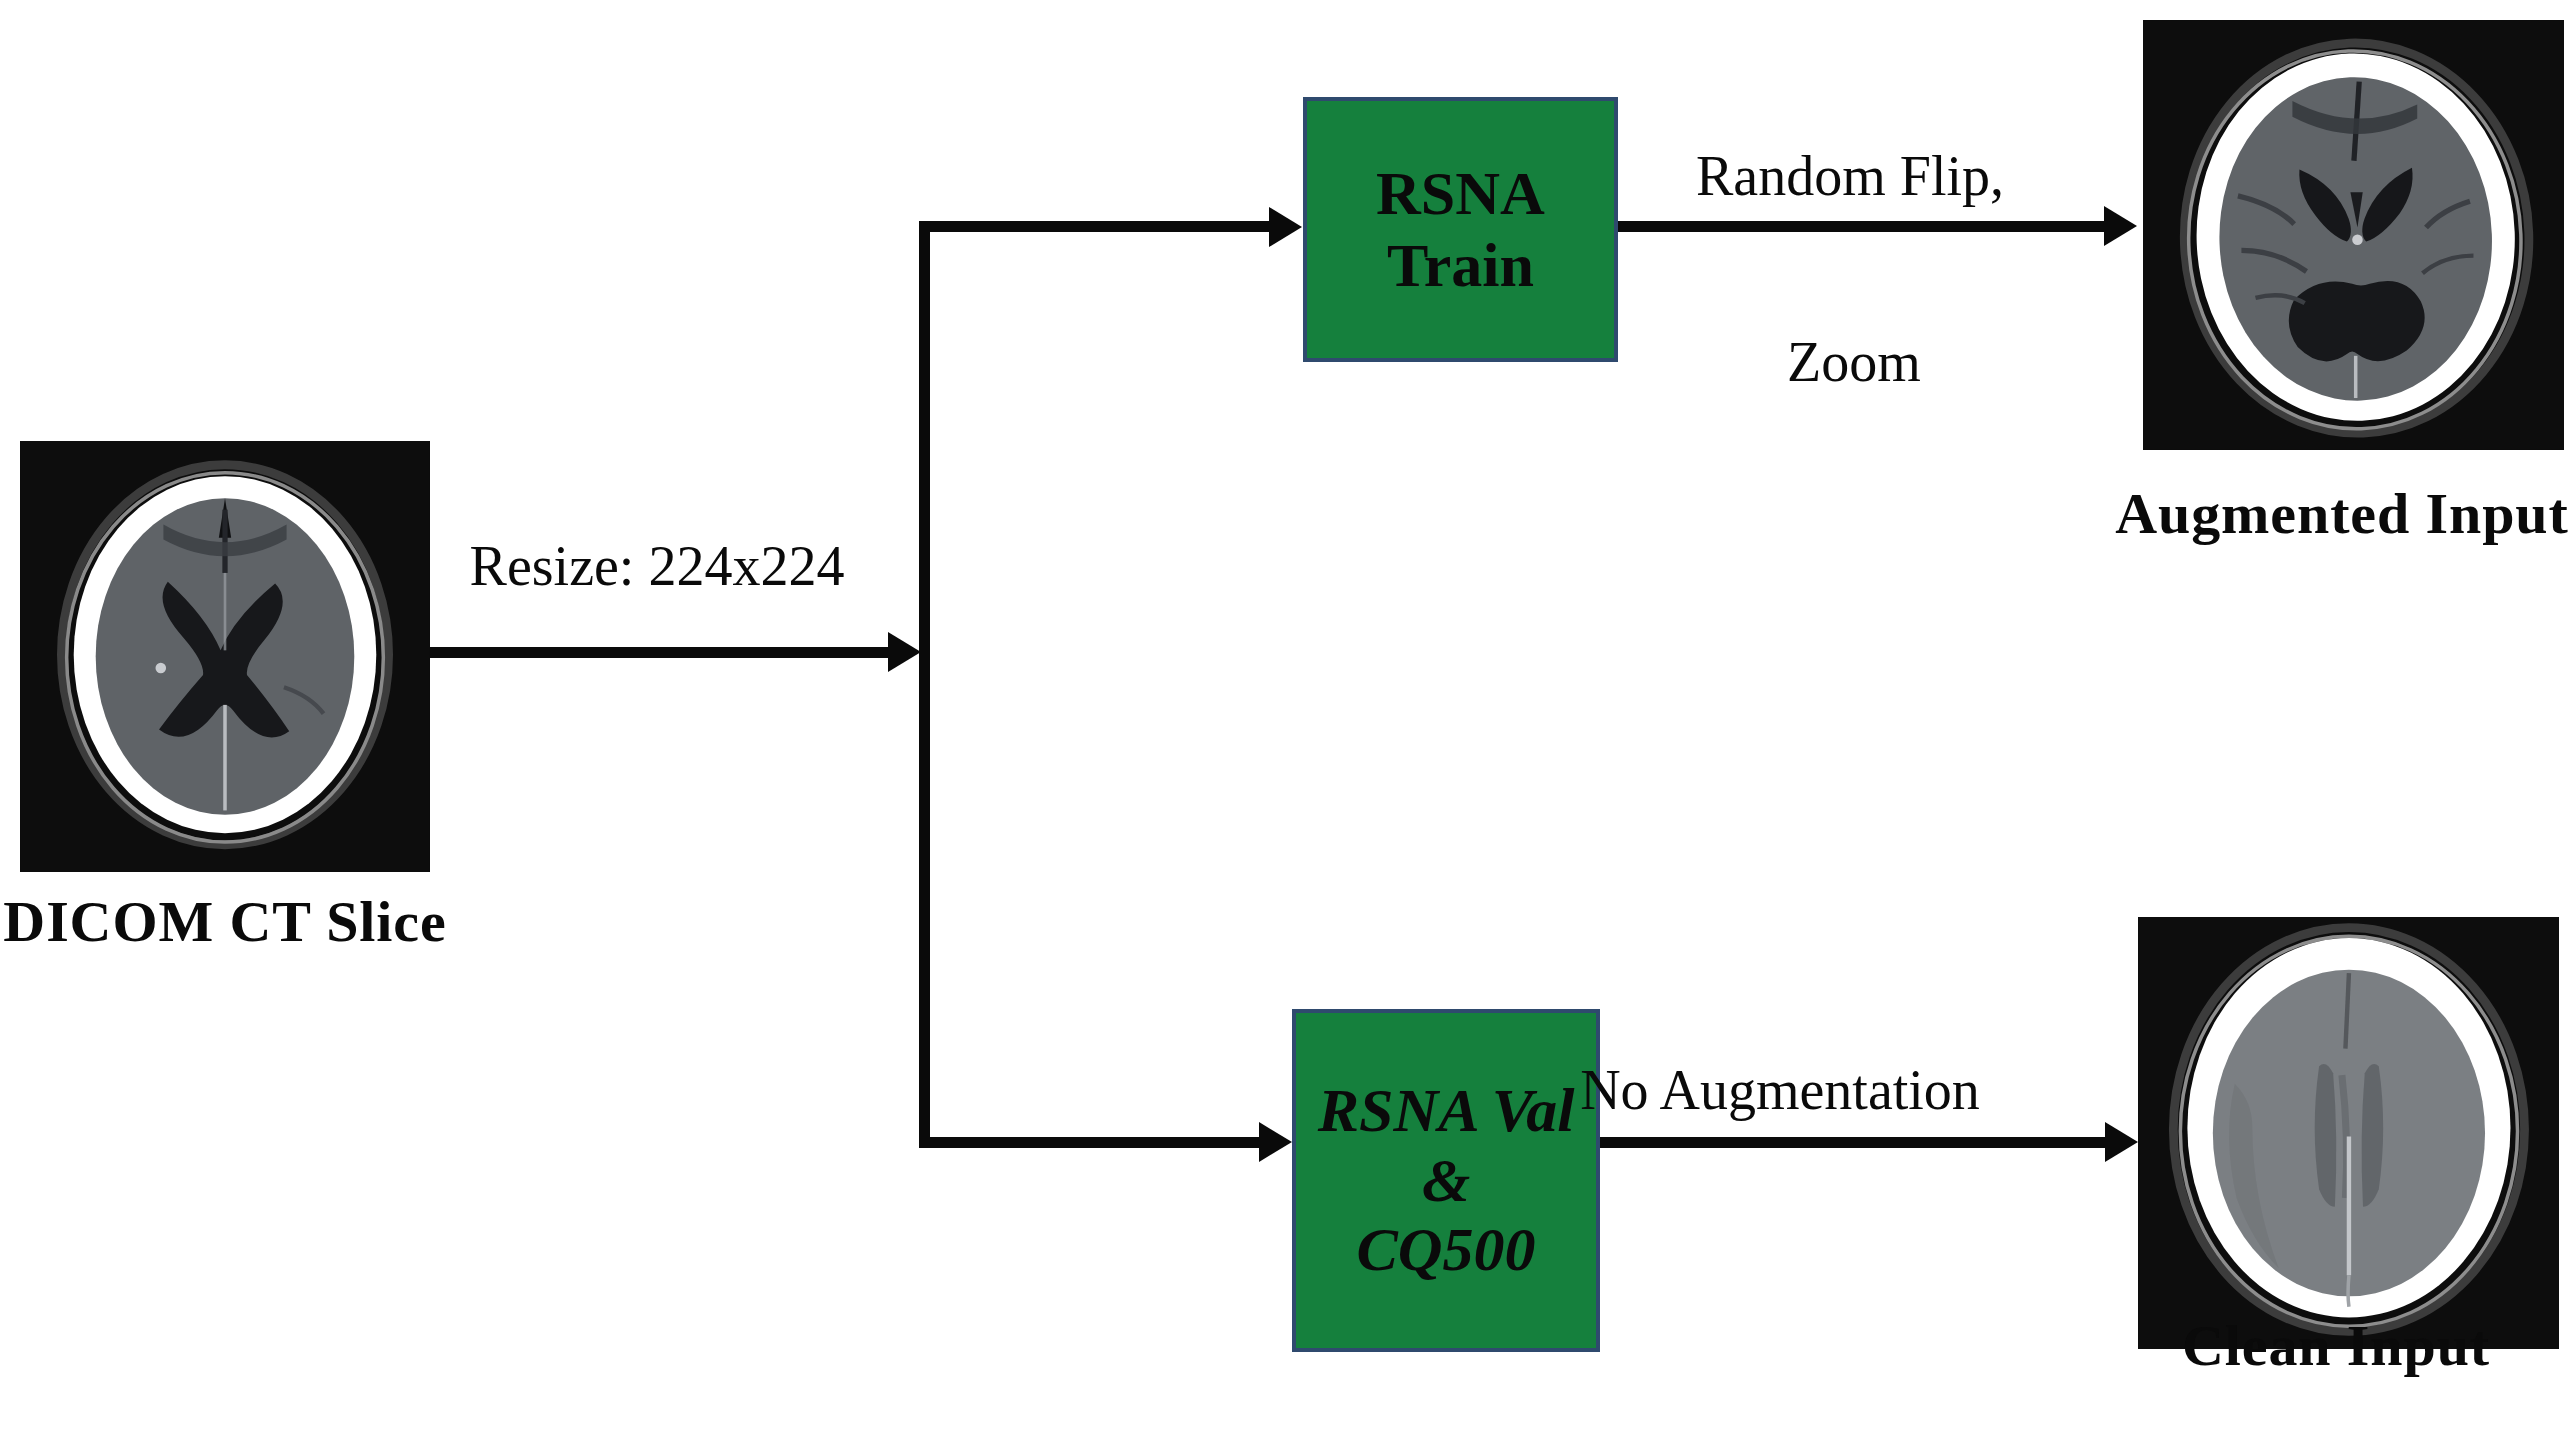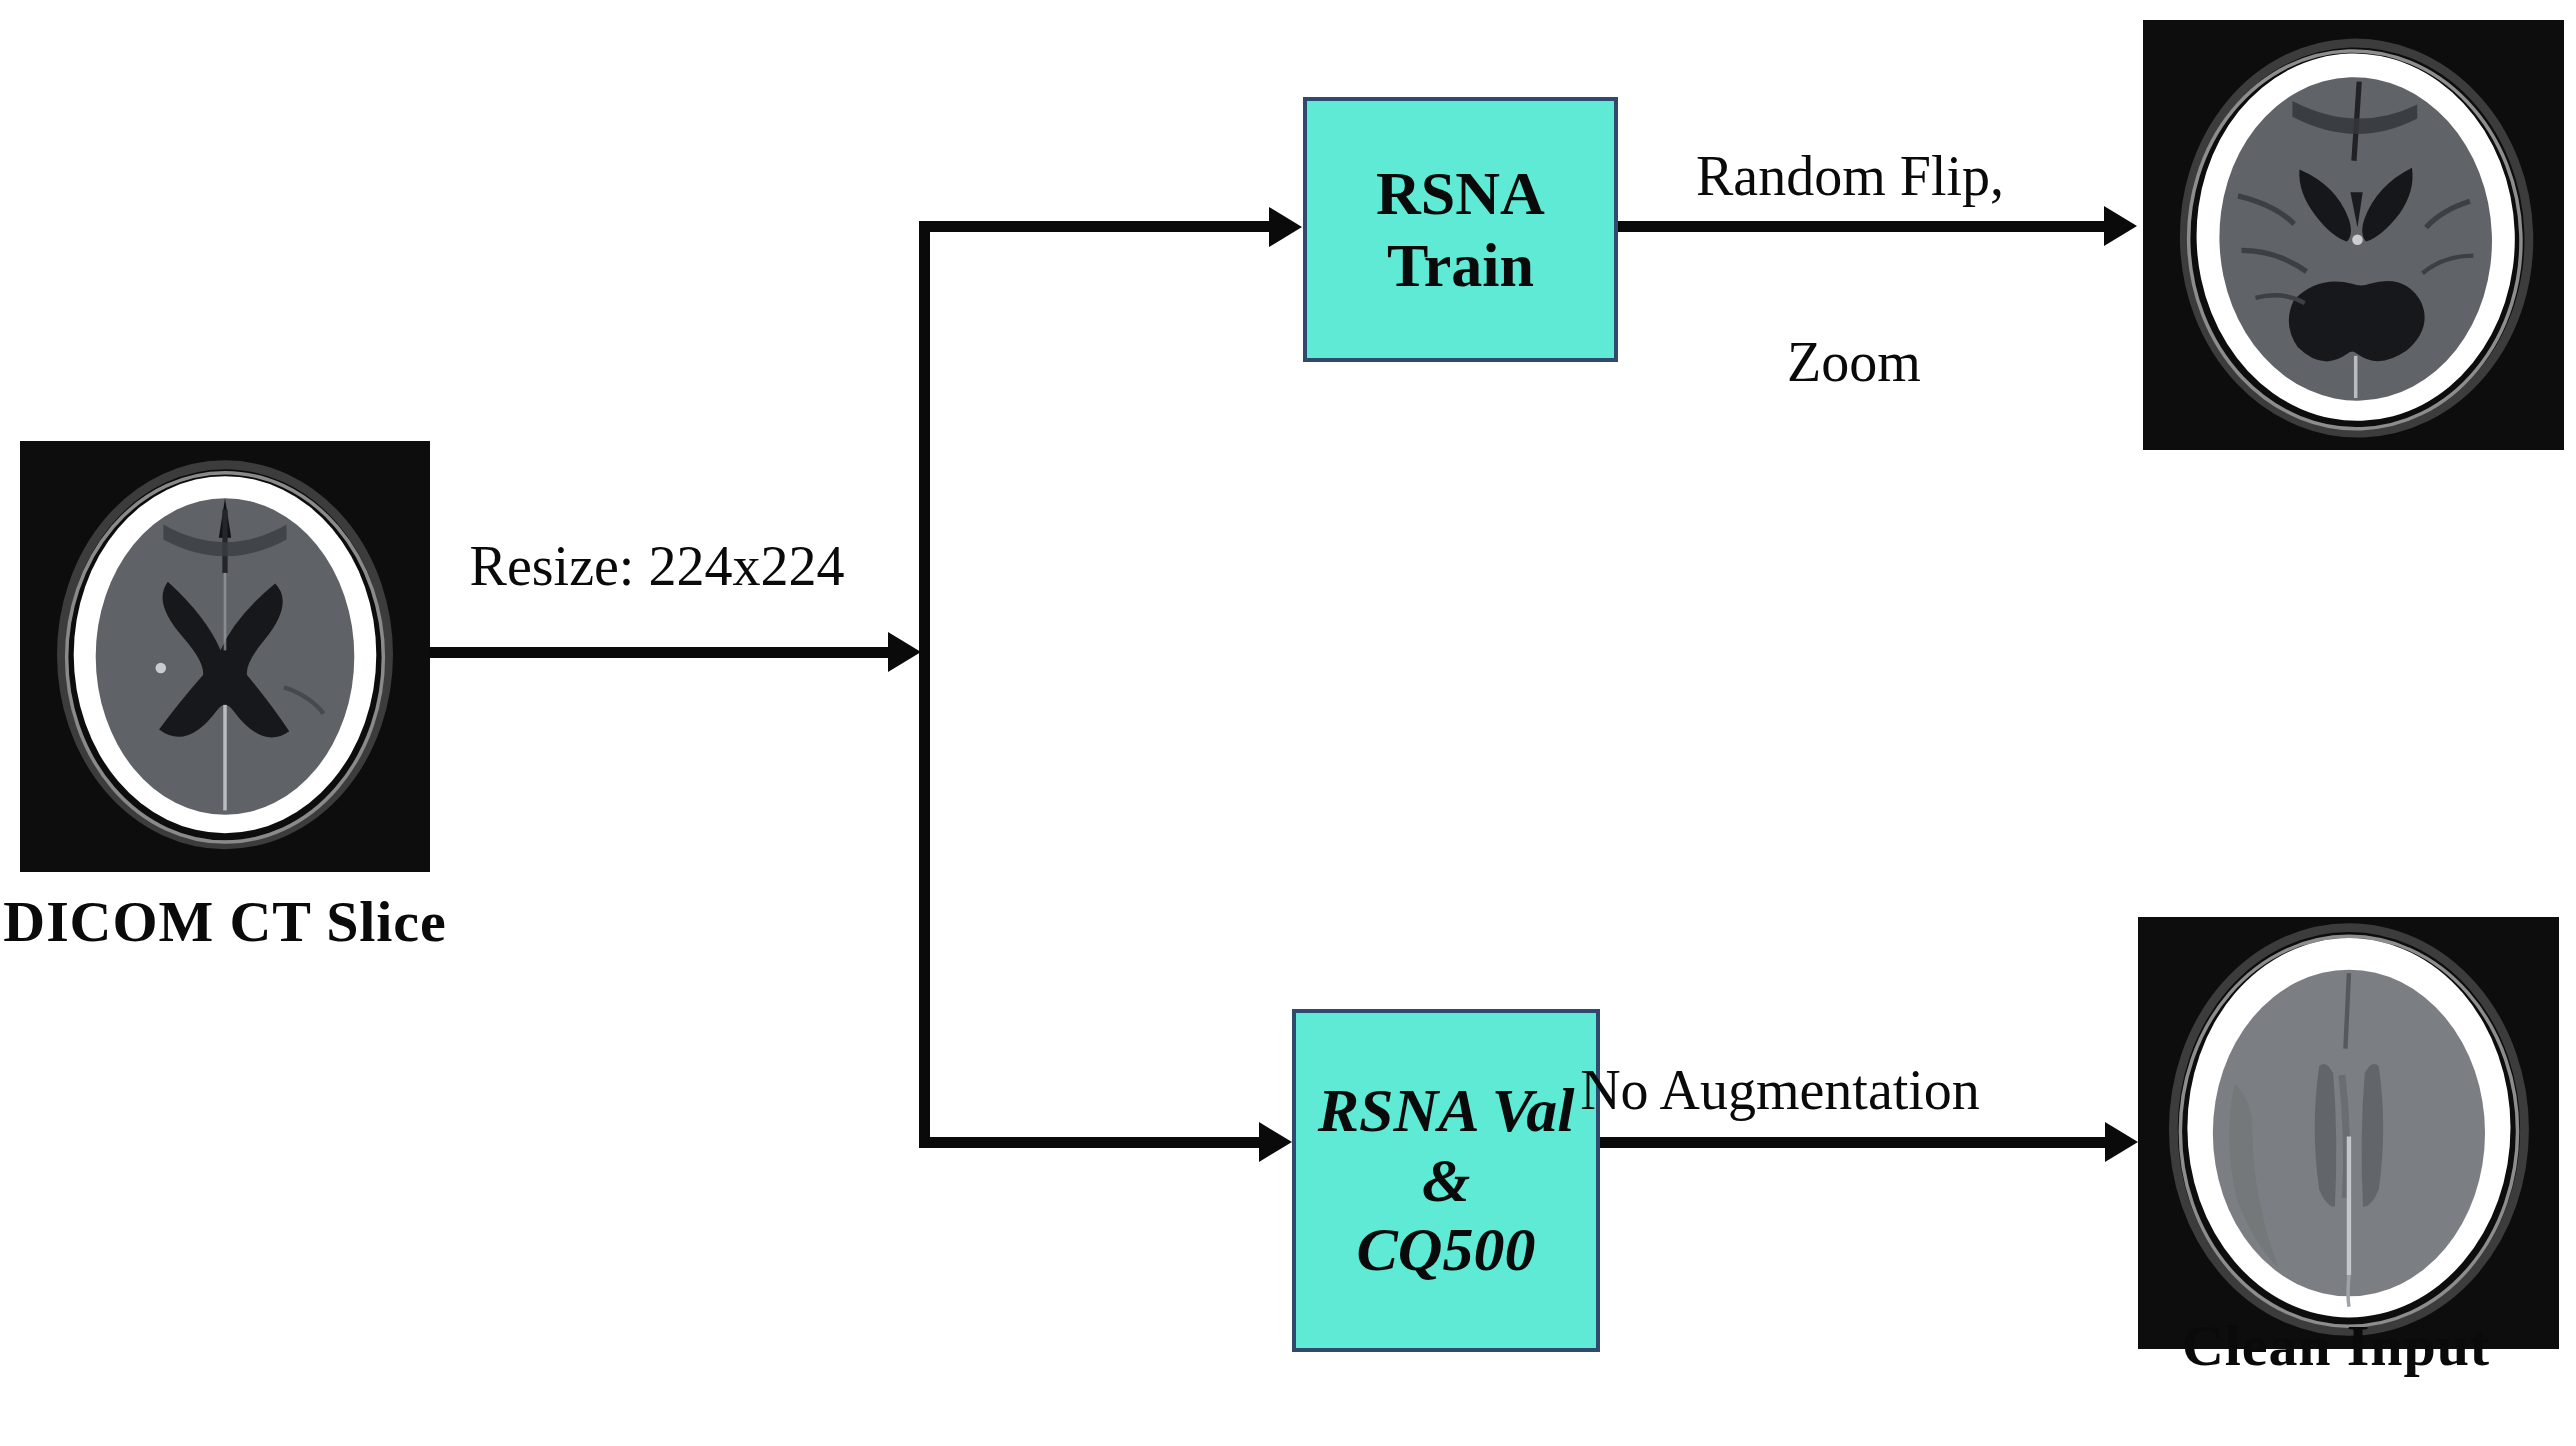--- a/index.html
+++ b/index.html
@@ -32,21 +32,21 @@
   .hline{position:absolute;height:10.5px;background:#0a0a0a;}
   .vline{position:absolute;width:10.5px;background:#0a0a0a;}
   .arrowhead-right{
     position:absolute;width:0;height:0;
     border-top:20px solid transparent;
     border-bottom:20px solid transparent;
     border-left:33px solid #0a0a0a;
   }
   .node-box{
     position:absolute;
-    background:#5eead4;
+    background:#15803d;
     border:4.4px solid #2f4a6e;
     box-sizing:border-box;
     display:flex;flex-direction:column;
     align-items:center;justify-content:center;
     font-weight:bold;
     font-size:62px;
     line-height:1.15;
     text-align:center;
   }
 </style>
@@ -124,20 +124,21 @@
       <path d="M 112,262 Q 152,262 186,286" stroke="#3c3f44" stroke-width="6" fill="none"></path>
       <path d="M 128,316 Q 160,308 184,322" stroke="#3c3f44" stroke-width="5" fill="none"></path>
 
       <path d="M 372,206 Q 340,216 322,236" stroke="#3c3f44" stroke-width="6" fill="none"></path>
       <path d="M 376,268 Q 342,268 318,288" stroke="#3c3f44" stroke-width="5" fill="none"></path>
 
       <path d="M 242,382 L 242,430" stroke="#b9bcc0" stroke-width="4"></path>
       <circle cx="244" cy="250" r="6" fill="#caccd0"></circle>
     </svg>
   </div>
+  <div class="caption" style="left:2342px;top:513px;">Augmented Input</div>
 
   <div class="hline" style="left:919px;top:1137px;width:341px;"></div>
   <div class="arrowhead-right" style="left:1259px;top:1122px;"></div>
 
   <div class="node-box" style="left:1292px;top:1009px;width:308px;height:343px;line-height:1.12;font-style:italic;">
     <div>RSNA Val</div>
     <div>&amp;</div>
     <div>CQ500</div>
   </div>
 

